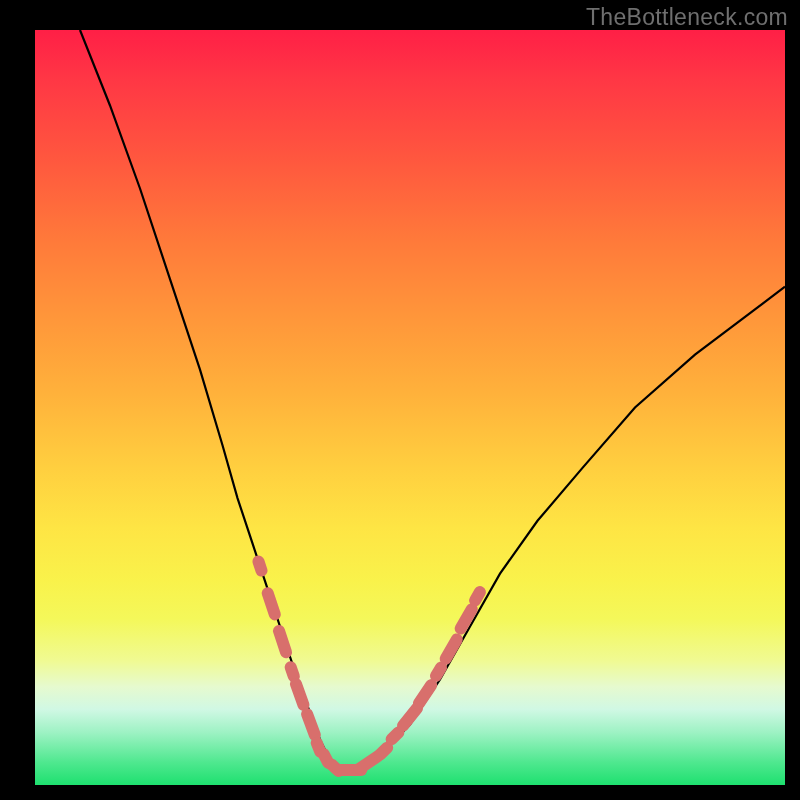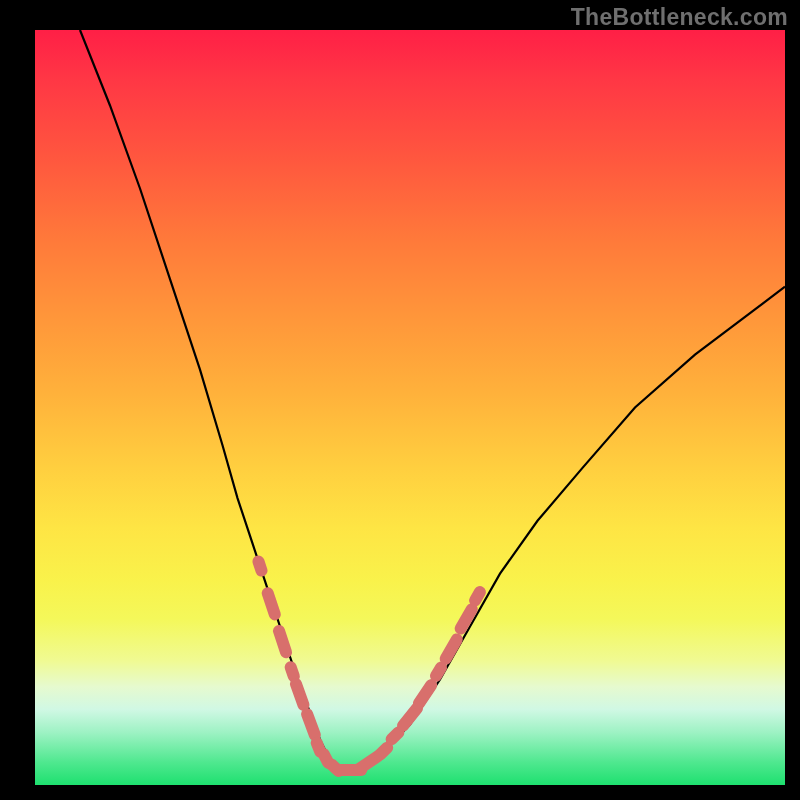--- a/index.html
+++ b/index.html
@@ -42,21 +42,21 @@
       #9ef2c4 93%,
       #4fe88f 97%,
       #1ee06f 100%);
   }
   .watermark {
     position: absolute;
     top: 4px;
     right: 12px;
     color: #6f6f6f;
     font-size: 23px;
-    font-weight: 700;
+    font-weight: 400;
     letter-spacing: 0.3px;
     user-select: none;
   }
   svg.curve {
     position: absolute;
     left: 0;
     top: 0;
     width: 750px;
     height: 755px;
   }

